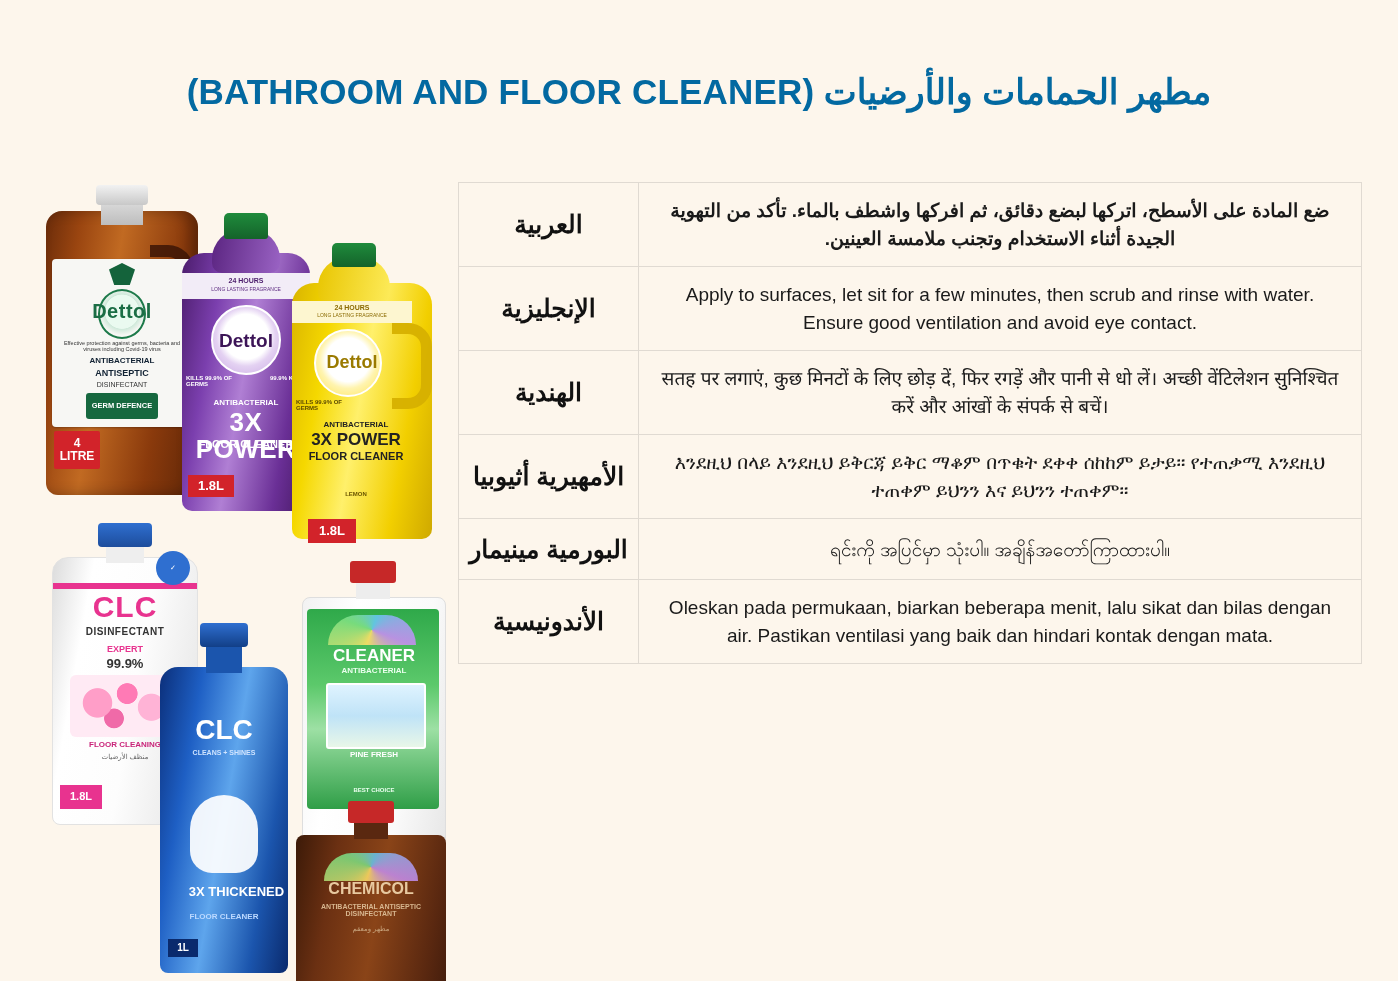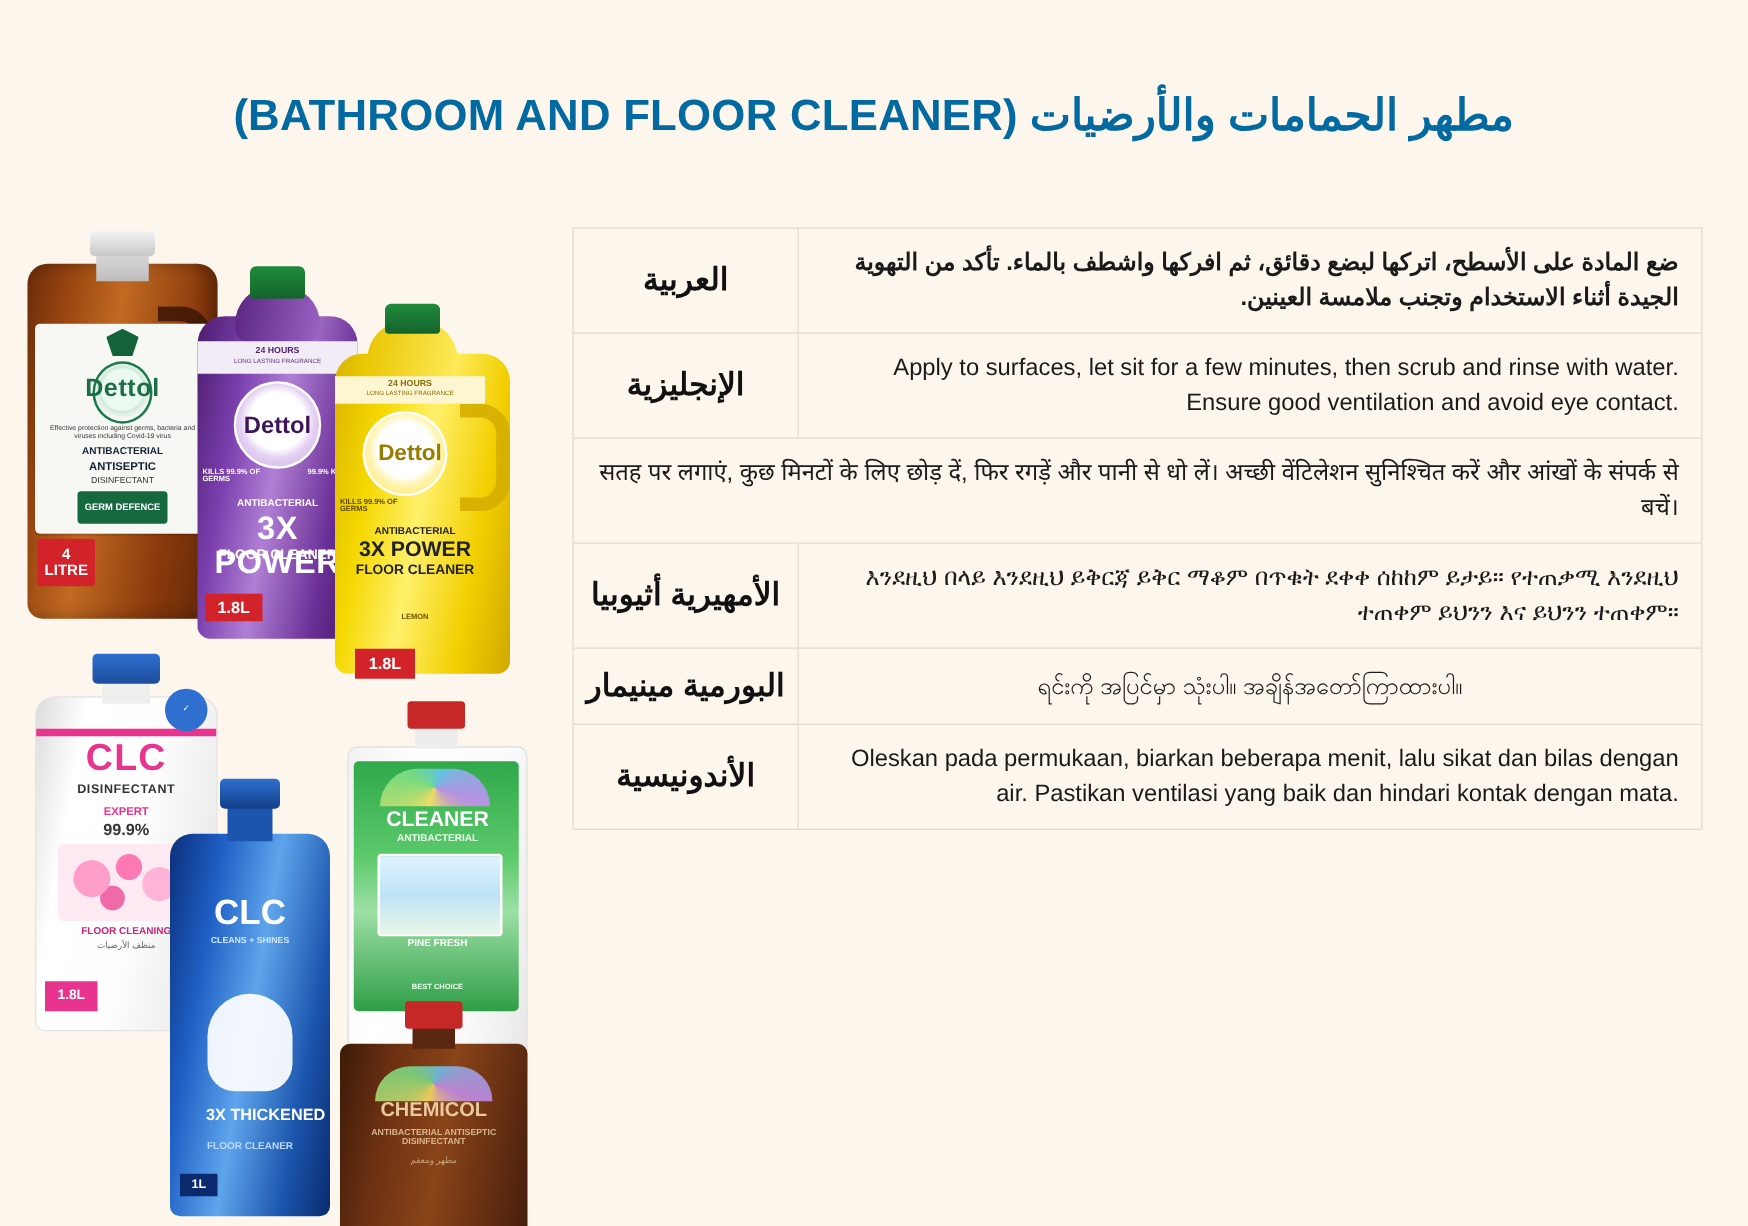--- a/index.html
+++ b/index.html
@@ -38,20 +38,21 @@
   
   .products {
     position: absolute;
     left: 10px;
     top: 165px;
     width: 440px;
     height: 790px;
   }
   .bottle {
     position: absolute;
+    margin-left: 24px;
   }
   .lbl {
     font-family: "Liberation Sans", sans-serif;
     text-align: center;
     line-height: 1.05;
   }
 
   
   .b1 { left: 12px; top: 20px; width: 152px; height: 310px; }
   .b1 .body {
@@ -316,21 +317,21 @@
     direction: rtl;
     padding: 10px 6px;
     box-sizing: border-box;
     line-height: 1.35;
   }
   .cell-text {
     flex: 1 1 auto;
     display: flex;
     align-items: center;
     justify-content: center;
-    text-align: right;
+    text-align: center;
     padding: 14px 18px;
     box-sizing: border-box;
     font-size: 19px;
     color: #1a1a1a;
     line-height: 1.45;
   }
   .rtl { direction: rtl; font-weight: bold; font-size: 19px; }
   .hi  { font-size: 19px; }
   .am  { font-size: 19px; }
   .my  { font-size: 19px; }
@@ -466,20 +467,21 @@
       <div class="cell-lang">العربية</div>
       <div class="cell-text rtl">ضع المادة على الأسطح، اتركها لبضع دقائق، ثم افركها واشطف بالماء. تأكد من التهوية الجيدة أثناء الاستخدام وتجنب ملامسة العينين.</div>
     </div>
 
     <div class="row">
       <div class="cell-lang">الإنجليزية</div>
       <div class="cell-text en">Apply to surfaces, let sit for a few minutes, then scrub and rinse with water. Ensure good ventilation and avoid eye contact.</div>
     </div>
 
     <div class="row">
+      <div class="cell-lang">الهندية</div>
       <div class="cell-text hi">सतह पर लगाएं, कुछ मिनटों के लिए छोड़ दें, फिर रगड़ें और पानी से धो लें। अच्छी वेंटिलेशन सुनिश्चित करें और आंखों के संपर्क से बचें।</div>
     </div>
 
     <div class="row">
       <div class="cell-lang">الأمهيرية أثيوبيا</div>
       <div class="cell-text am">እንደዚህ በላይ እንደዚህ ይቅርጃ ይቅር ማቆም በጥቁት ደቀቀ ሰከከም ይታይ። የተጠቃሚ እንደዚህ ተጠቀም ይህንን እና ይህንን ተጠቀም።</div>
     </div>
 
     <div class="row">
       <div class="cell-lang">البورمية مينيمار</div>

